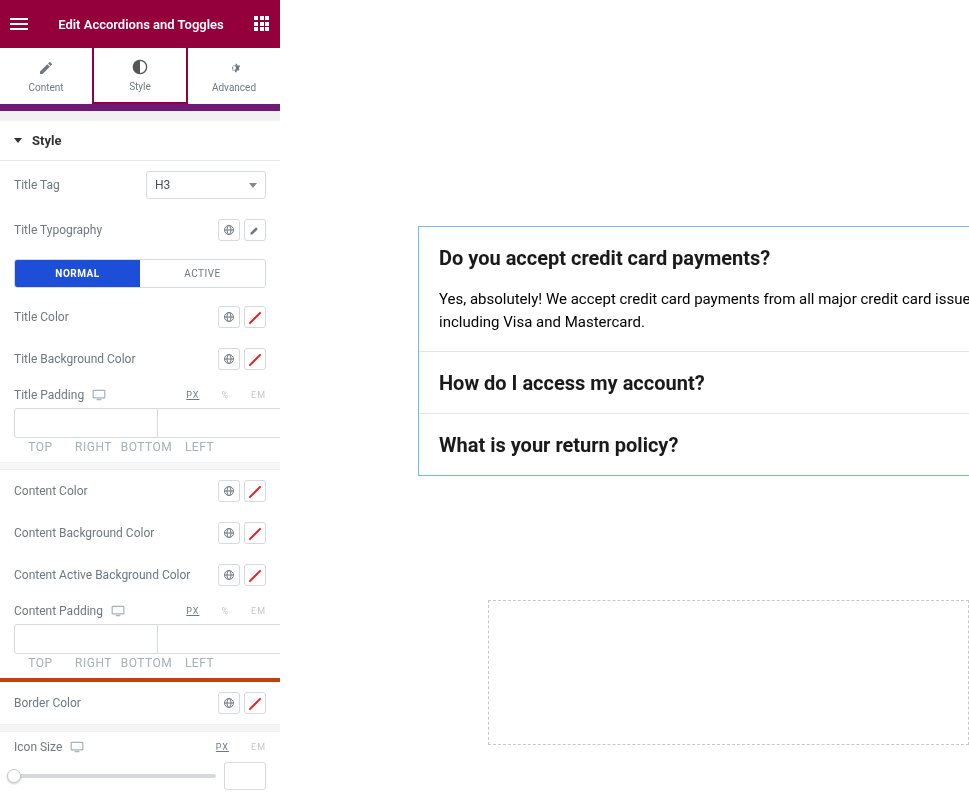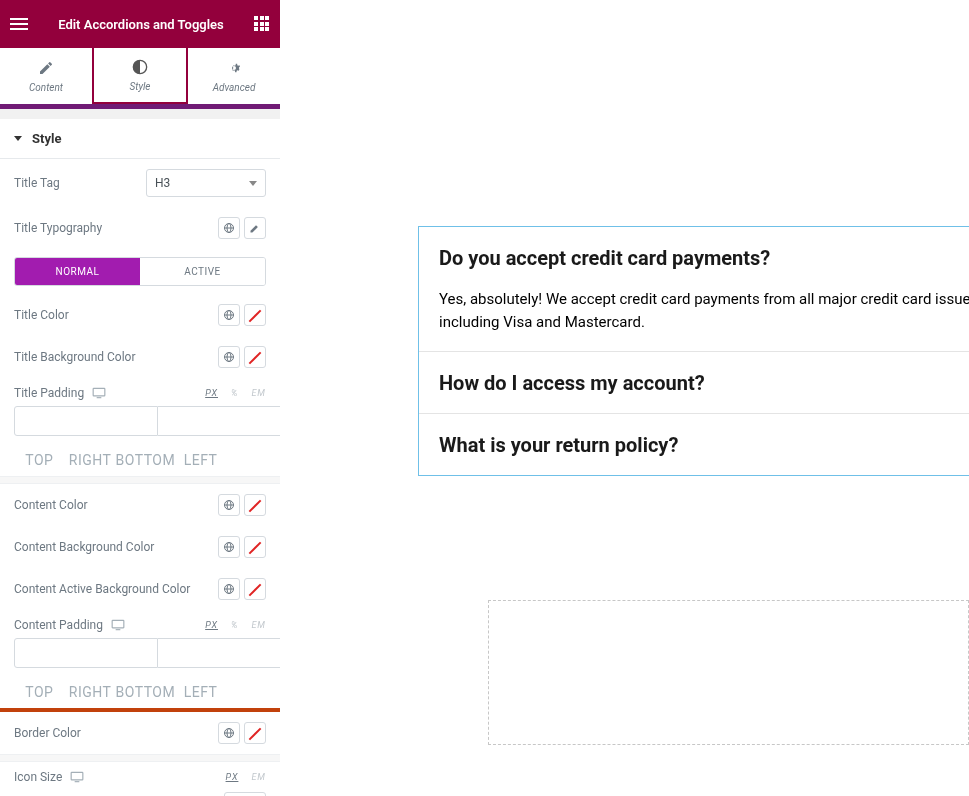--- a/index.html
+++ b/index.html
@@ -5,50 +5,50 @@
   * { box-sizing: border-box; margin: 0; padding: 0; }
   body { font-family: -apple-system, BlinkMacSystemFont, "Segoe UI", Roboto, Arial, sans-serif; font-size: 12px; color: #495157; background: #fff; width: 969px; height: 796px; overflow: hidden; }
   .app { display: flex; height: 100%; }
   .sidebar { width: 280px; background: #fff; display: flex; flex-direction: column; border-right: none; }
   .topbar { height: 48px; background: #93003c; display: flex; align-items: center; padding: 0 10px; color: #fff; }
   .hamburger { width: 18px; cursor: pointer; }
   .hamburger div { height: 2px; background: #fff; margin: 3px 0; }
   .topbar-title { flex: 1; text-align: center; font-size: 13px; font-weight: 600; }
   .grid-icon { width: 16px; height: 16px; display: grid; grid-template-columns: repeat(3,1fr); grid-template-rows: repeat(3,1fr); gap: 1px; cursor: pointer; }
   .grid-icon span { background: #fff; width: 4px; height: 4px; }
-  .tabs { display: flex; background: #fff; border-bottom: 5px solid #701a75; font-style: italic; }
+  .tabs { display: flex; background: #fff; border-bottom: 7px solid #701a75; }
   .tab { flex: 1; text-align: center; padding: 12px 0 10px; cursor: pointer; font-size: 10px; color: #6d7882; }
   .tab svg { display: block; margin: 0 auto 6px; width: 16px; height: 16px; fill: #6d7882; }
   .tab.active { border: 2px solid #93003c; border-top: none; margin-top: -1px; }
   .tab.active svg { fill: #555; }
   .panel { flex: 1; overflow-y: auto; background: #fff; }
   .gray-strip { height: 10px; background: #f1f1f1; }
   .section-head { display: flex; align-items: center; padding: 12px 14px; font-weight: 700; font-size: 13px; color: #333; border-bottom: 1px solid #e6e9ec; cursor: pointer; }
   .caret { width: 0; height: 0; border-left: 4px solid transparent; border-right: 4px solid transparent; border-top: 5px solid #333; margin-right: 10px; }
   .ctrl-row { display: flex; align-items: center; padding: 10px 14px; font-size: 12px; color: #6d7882; }
   .ctrl-row .lbl { flex: 1; }
   .select { display: flex; align-items: center; justify-content: space-between; border: 1px solid #d5dadf; border-radius: 3px; height: 28px; padding: 0 8px; font-size: 12px; color: #495157; width: 120px; cursor: pointer; background: #fff; }
   .select .sel-caret { width: 0; height: 0; border-left: 4px solid transparent; border-right: 4px solid transparent; border-top: 5px solid #888; }
   .icon-btn { width: 22px; height: 22px; border: 1px solid #d5dadf; border-radius: 3px; display: flex; align-items: center; justify-content: center; margin-left: 4px; cursor: pointer; background: #fff; }
   .icon-btn svg { width: 12px; height: 12px; fill: #6d7882; }
   .color-none { width: 22px; height: 22px; border: 1px solid #d5dadf; border-radius: 3px; margin-left: 4px; cursor: pointer; position: relative; background: #fff; }
   .color-none::after { content: ''; position: absolute; left: 2px; right: 2px; top: 50%; border-top: 2px solid #e02424; transform: rotate(-45deg); transform-origin: center; }
   .toggle-pair { display: flex; margin: 8px 14px; border: 1px solid #d5dadf; border-radius: 3px; overflow: hidden; }
   .toggle-pair div { flex: 1; text-align: center; padding: 8px 0; font-size: 10px; letter-spacing: 0.5px; cursor: pointer; }
-  .toggle-pair .on { background: #a21caf; color: #fff; font-weight: 400; }
+  .toggle-pair .on { background: #1d4ed8; color: #fff; font-weight: 700; }
   .toggle-pair .off { background: #fff; color: #6d7882; }
   .padding-head { display: flex; align-items: center; padding: 8px 14px 2px; font-size: 12px; color: #6d7882; }
   .device-ic { margin-left: 8px; }
-  .units { margin-left: auto; font-size: 9px; letter-spacing: 1px; display: flex; gap: 13px; font-style: italic; }
+  .units { margin-left: auto; font-size: 9px; letter-spacing: 1px; display: flex; gap: 22px; }
   .units span { cursor: pointer; color: #c2c8cd; }
   .units .u-on { text-decoration: underline; color: #6d7882; }
   .padding-grid { display: flex; margin: 4px 14px 2px; }
   .padding-grid input { flex: 1; height: 30px; border: 1px solid #d5dadf; border-left: none; text-align: center; font-size: 11px; background: #fff; }
   .padding-grid input:first-child { border-left: 1px solid #d5dadf; border-radius: 3px 0 0 3px; }
-  .padding-labels { display: flex; margin: 16px 14px 8px; font-size: 14px; color: #a4afb7; letter-spacing: 0.5px; }
+  .padding-labels { display: flex; margin: 2px 14px 8px; font-size: 12px; color: #a4afb7; letter-spacing: 0.5px; }
   .padding-labels span { flex: 1; text-align: center; }
   .padding-labels .spacer { width: 40px; flex: none; }
   .sep { height: 8px; background: #f7f7f7; border-top: 1px solid #eef0f2; border-bottom: 1px solid #eef0f2; }
   .slider-row { display: flex; align-items: center; margin: 6px 14px 10px; gap: 8px; }
   .slider-track { flex: 1; height: 4px; background: #d5dadf; border-radius: 2px; position: relative; cursor: pointer; }
   .slider-thumb { position: absolute; left: 0; top: 50%; transform: translate(-50%, -50%); width: 14px; height: 14px; border-radius: 50%; background: #fff; border: 1px solid #c7c7c7; box-shadow: 0 1px 2px rgba(0,0,0,0.2); }
   .slider-val { width: 42px; height: 28px; border: 1px solid #d5dadf; border-radius: 3px; background: #fff; }
   .right-edge { position: absolute; left: 280px; top: 420px; width: 10px; height: 28px; background: #eef0f2; border-radius: 0 3px 3px 0; display: flex; align-items: center; justify-content: center; cursor: pointer; }
   .right-edge::after { content: ''; width: 0; height: 0; border-top: 4px solid transparent; border-bottom: 4px solid transparent; border-right: 5px solid #888; }
   .canvas { flex: 1; position: relative; background: #fff; }

